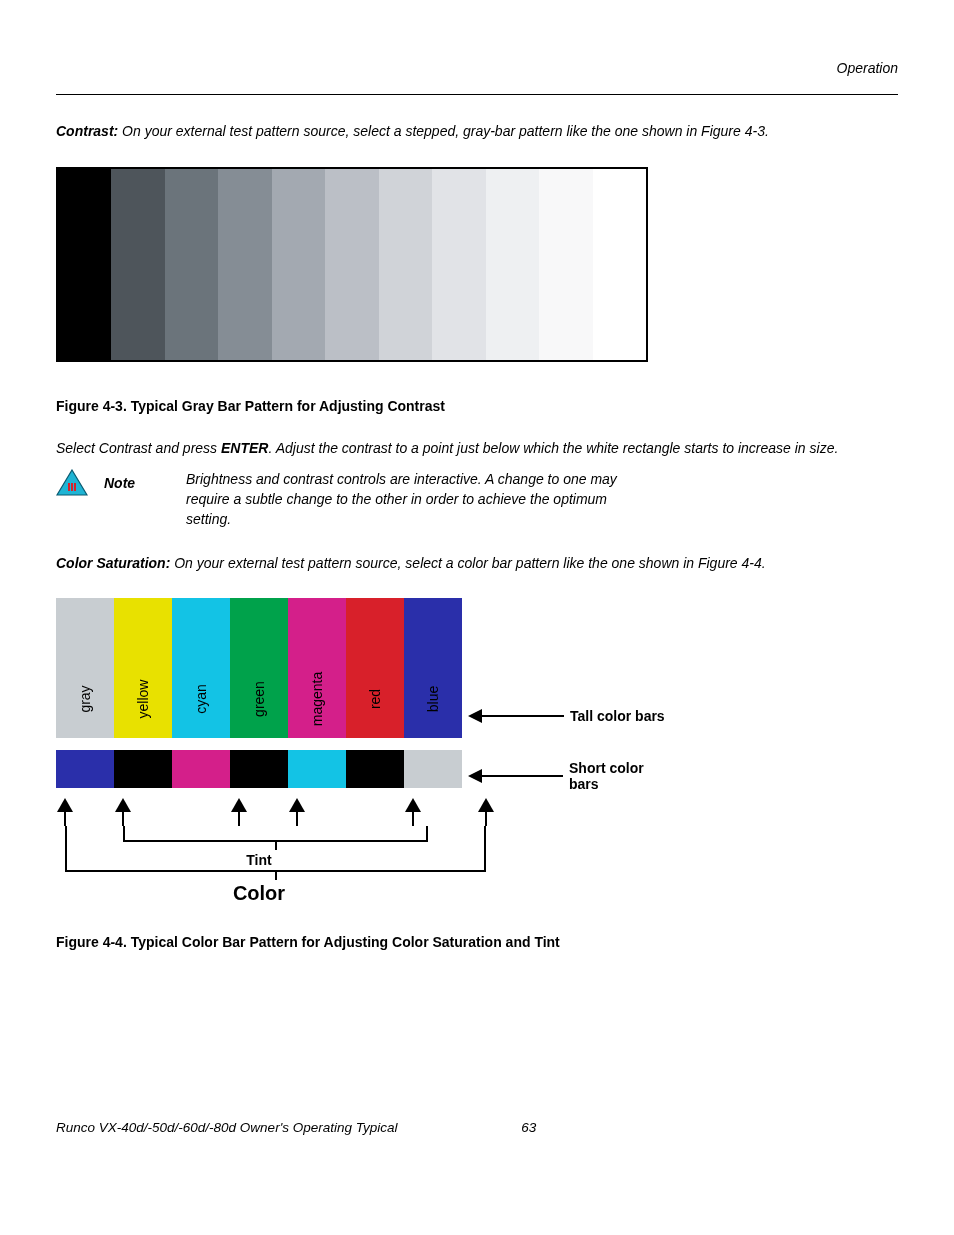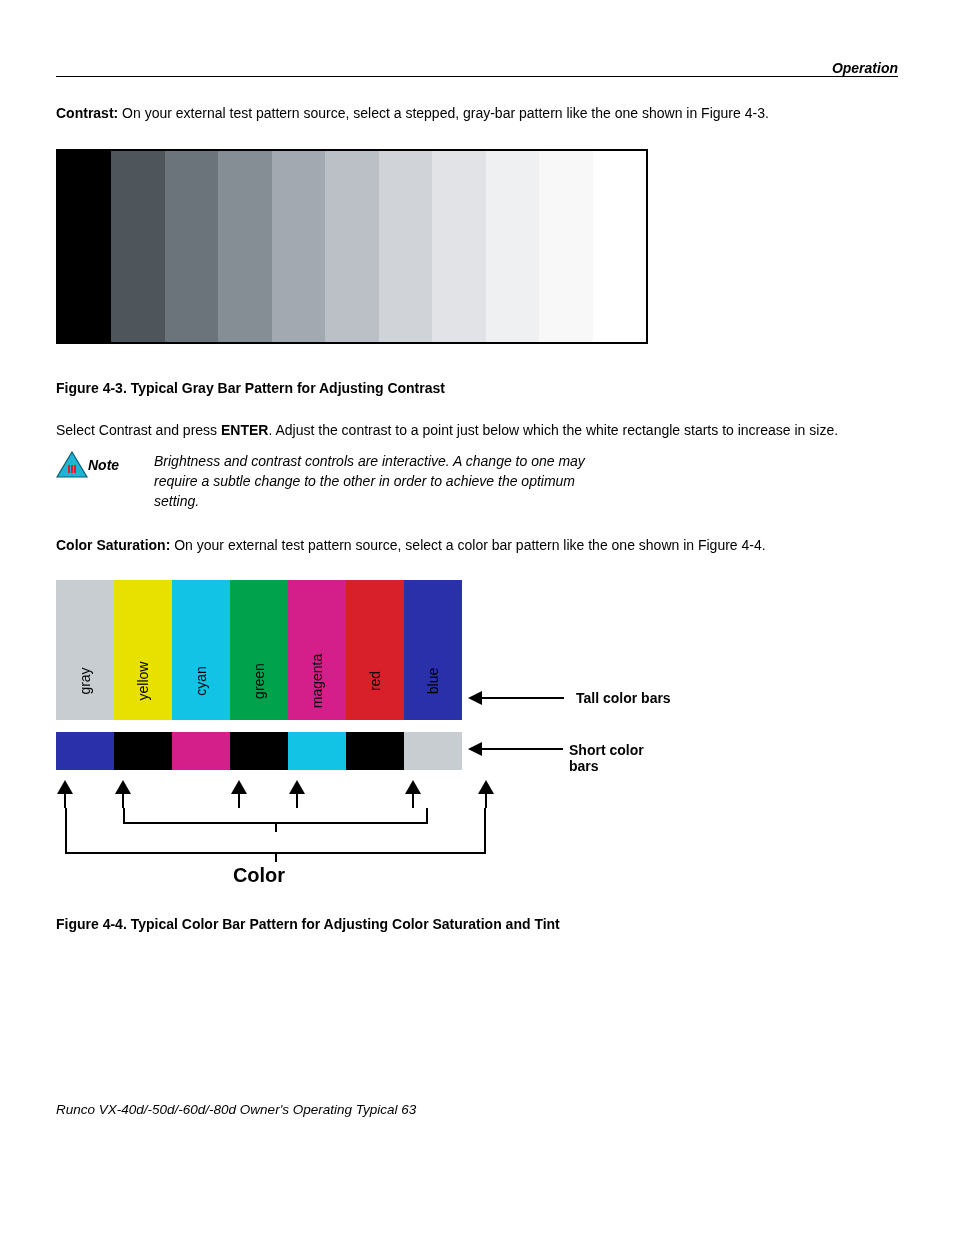--- a/index.html
+++ b/index.html
@@ -9,49 +9,51 @@
     color: #000;
     background: #fff;
     width: 954px;
     margin: 0 auto;
     padding: 60px 56px 40px 56px;
   }
   .header-section {
     text-align: right;
     font-style: italic;
     font-size: 14px;
-    font-weight: bold;
+    margin-bottom: 18px;
   }
   .rule {
     border: none;
     border-top: 1.5px solid #000;
     margin-bottom: 26px;
   }
   .para {
     line-height: 1.45;
     margin-bottom: 10px;
+    font-style: italic;
   }
   .gray-bar-figure {
     margin-top: 26px;
     margin-bottom: 16px;
     border: 2px solid #000;
     display: flex;
     width: 592px;
     height: 195px;
   }
   .gray-bar { flex: 1; }
   .fig-caption {
     font-weight: bold;
     font-size: 14px;
     margin-bottom: 24px;
     margin-top: 36px;
   }
   .note-row {
     display: flex;
     align-items: flex-start;
+    gap: 16px;
     margin-bottom: 24px;
   }
   .note-icon {
     width: 32px;
     height: 28px;
     flex: none;
   }
   .note-label {
     font-weight: bold;
     font-style: italic;
@@ -94,27 +96,28 @@
     width: 406px;
     height: 38px;
   }
   .short-bar { flex: 1; }
   .arrow-tall {
     position: absolute;
     top: 110px;
     left: 412px;
     display: flex;
     align-items: center;
-    gap: 12px;
+    gap: 6px;
   }
   .arrow-short {
     position: absolute;
     top: 162px;
     left: 412px;
     display: flex;
+    align-items: center;
     gap: 6px;
   }
   .arrow-left {
     width: 96px;
     height: 14px;
     position: relative;
   }
   .arrow-left::before {
     content: "";
     position: absolute;
@@ -201,20 +204,21 @@
     font-weight: bold;
     font-size: 20px;
   }
   .footer {
     margin-top: 170px;
     font-style: italic;
     font-size: 13.5px;
   }
   .footer-pg {
     display: inline-block;
+    margin-left: 120px;
   }
 </style>
 </head>
 <body>
 
 <div class="header-section">Operation</div>
 <hr class="rule">
 
 <p class="para">
   <strong>Contrast:</strong><span> On your external test pattern source, select a stepped, gray-bar pattern like the one shown in Figure 4-3.</span>
@@ -301,20 +305,21 @@
     <div class="up-arrow" style="left:59px"></div>
     <div class="up-arrow" style="left:175px"></div>
     <div class="up-arrow" style="left:233px"></div>
     <div class="up-arrow" style="left:349px"></div>
     <div class="up-arrow" style="left:422px"></div>
   </div>
 
   <div class="tint-bracket">
       <div class="tint-drop"></div>
     </div>
+  <div class="tint-label">Tint</div>
 
   <div class="color-bracket">
       <div class="color-drop"></div>
     </div>
   <div class="color-label">Color</div>
 </div>
 
 <p class="fig-caption">Figure 4-4. Typical Color Bar Pattern for Adjusting Color Saturation and Tint</p>
 
 <div class="footer">

